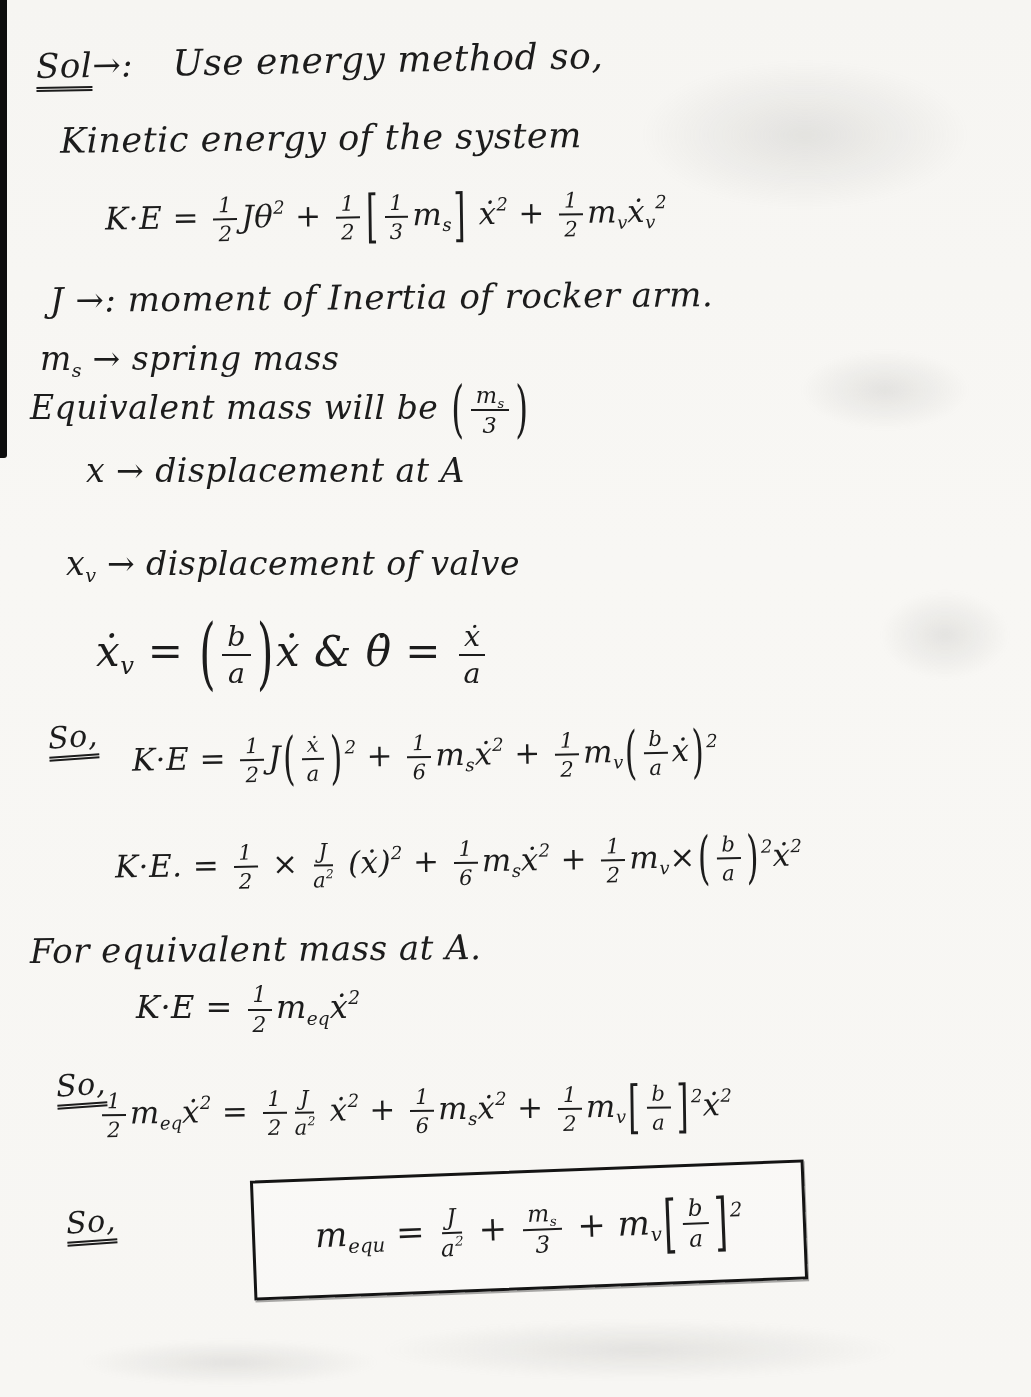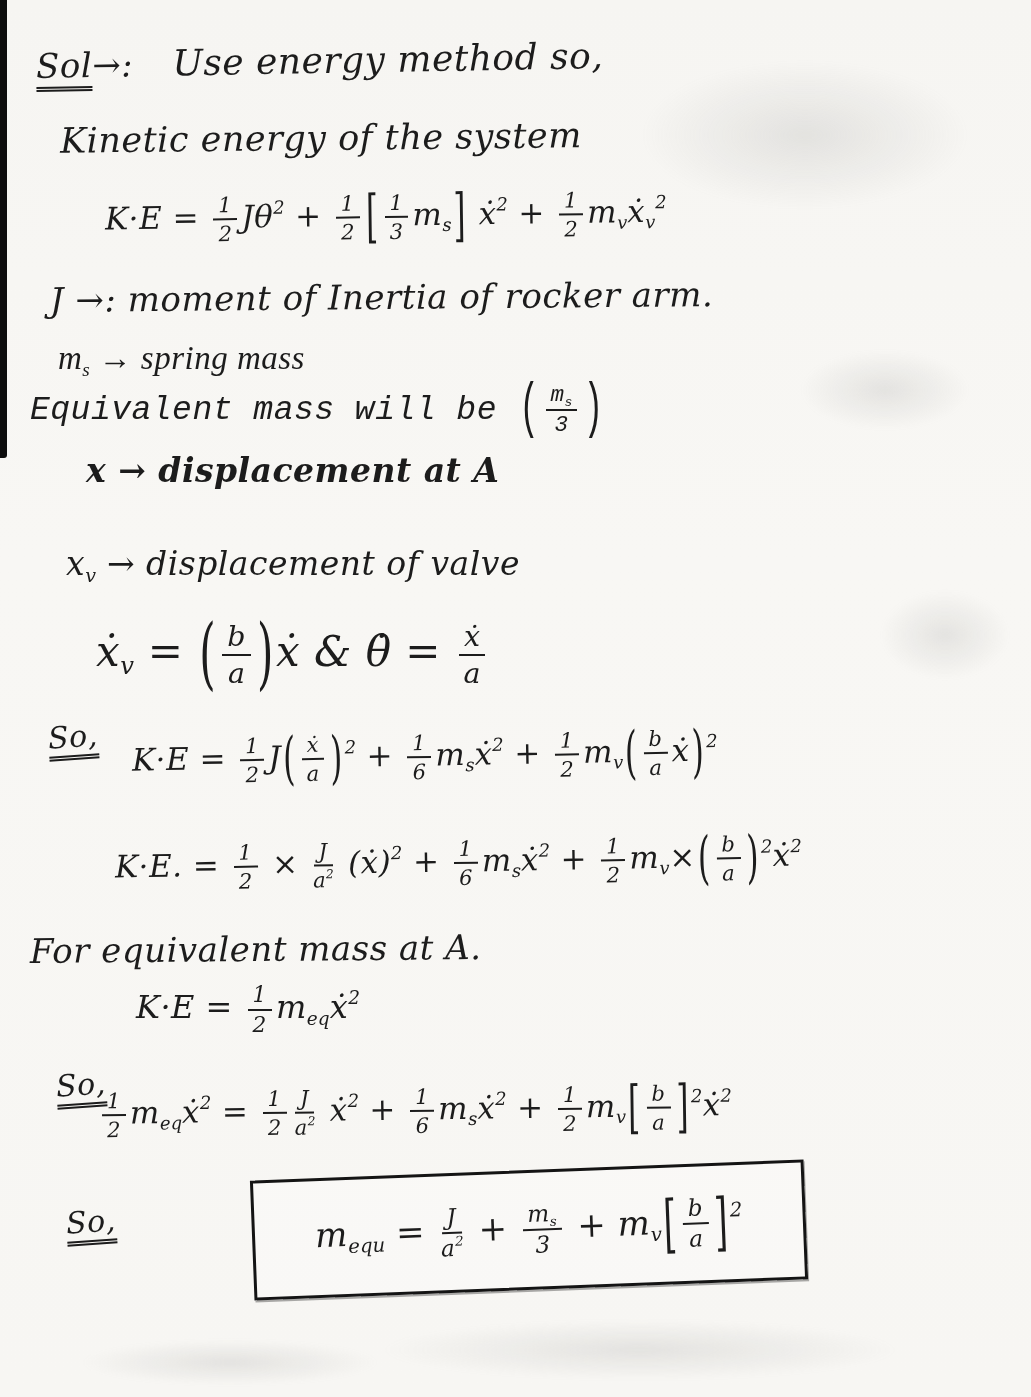--- a/index.html
+++ b/index.html
@@ -77,28 +77,28 @@
       </span><span class="big">[</span><span class="frac">
         <span class="fn"><span>1</span></span>
         <span class="fd"><span>3</span></span>
       </span><span>m</span><sub>s</sub><span class="big">]</span><span> ẋ</span><sup>2</sup><span> + </span><span class="frac">
         <span class="fn"><span>1</span></span>
         <span class="fd"><span>2</span></span>
       </span><span>m</span><sub>v</sub><span>ẋ</span><sub>v</sub><sup>2</sup></div>
 
   <div class="line" style="left:50px;top:278px;font-size:34px;transform:rotate(-0.5deg);">J →: moment of Inertia of rocker arm.</div>
 
-  <div class="line" style="left:58px;top:340px;font-size:33px;font-family:Liberation Serif, serif;"><span>m</span><sub>s</sub><span> → spring mass</span></div>
+  <div class="line" style="left:40px;top:340px;font-size:33px;"><span>m</span><sub>s</sub><span> → spring mass</span></div>
 
-  <div class="line" style="left:30px;top:384px;font-size:33px;font-family:Liberation Mono, monospace;"><span>Equivalent mass will be </span><span class="big">(</span><span class="frac">
+  <div class="line" style="left:30px;top:384px;font-size:33px;"><span>Equivalent mass will be </span><span class="big">(</span><span class="frac">
         <span class="fn"><span>m</span><sub>s</sub></span>
         <span class="fd"><span>3</span></span>
       </span><span class="big">)</span></div>
 
-  <div class="line" style="left:86px;top:452px;font-size:33px;font-weight:bold;">x → displacement at A</div>
+  <div class="line" style="left:86px;top:452px;font-size:33px;">x → displacement at A</div>
 
 
   <div class="line" style="left:66px;top:545px;font-size:33px;"><span>x</span><sub>v</sub><span> → displacement of valve</span></div>
 
   <div class="line" style="left:96px;top:622px;font-size:42px;"><span>ẋ</span><sub>v</sub><span> = </span><span class="big">(</span><span class="frac">
         <span class="fn"><span>b</span></span>
         <span class="fd"><span>a</span></span>
       </span><span class="big">)</span><span>ẋ</span><span>   &amp;   θ̇ = </span><span class="frac">
         <span class="fn"><span>ẋ</span></span>
         <span class="fd"><span>a</span></span>

